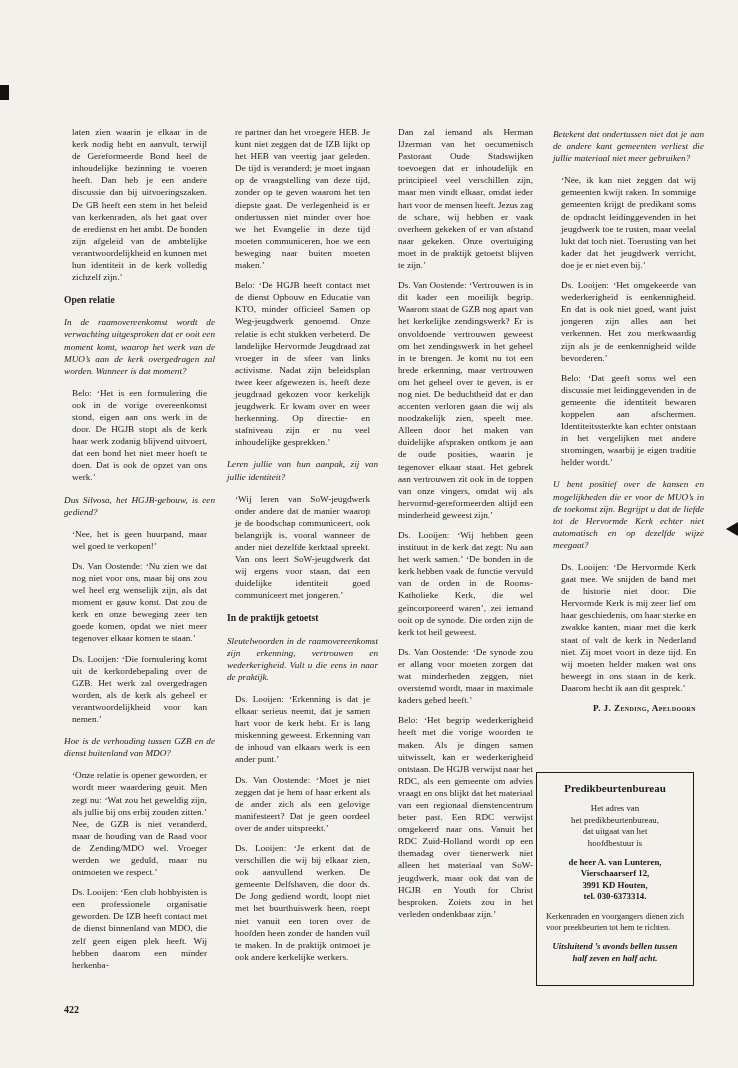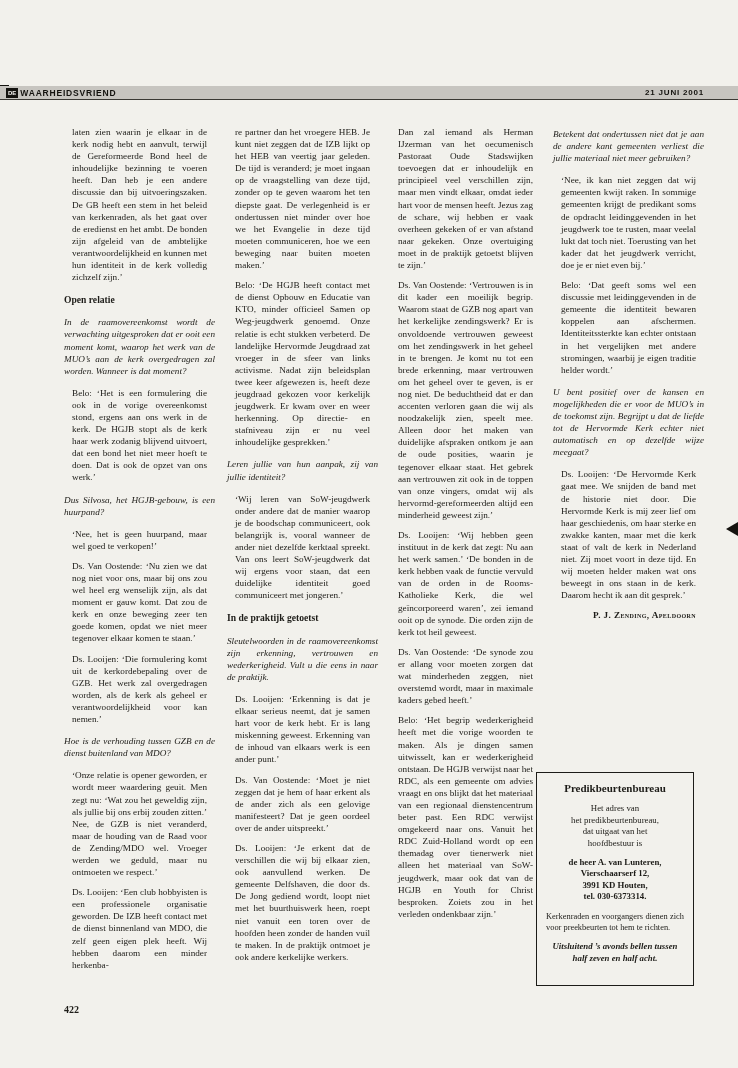--- a/index.html
+++ b/index.html
@@ -137,35 +137,28 @@
   }
 </style>
 </head>
 <body>
 
 <div class="page">
 
   <div class="edge-mark-left"></div>
   <div class="edge-arrow-right"></div>
 
-  <div class="band">
-    <div class="band-left">
-      <span class="logo-box">DE</span>
-      <span class="pub-name">Waarheidsvriend</span>
-    </div>
-    <span class="issue-date">21 juni 2001</span>
-  </div>
 
   <div class="content">
       <div class="col">
         <p class="blk body">laten zien waarin je elkaar in de kerk nodig hebt en aanvult, terwijl de Gereformeerde Bond heel de inhoudelijke bezinning te voeren heeft. Dan heb je een andere discussie dan bij uitvoeringszaken. De GB heeft een stem in het beleid van kerkenraden, als het gaat over de eredienst en het ambt. De bonden zijn afgeleid van de ambtelijke verantwoordelijkheid en kunnen met hun identiteit in de kerk volledig zichzelf zijn.’</p>
         <p class="blk heading">Open relatie</p>
         <p class="blk question">In de raamovereenkomst wordt de verwachting uitgesproken dat er ooit een moment komt, waarop het werk van de MUO’s aan de kerk overgedragen zal worden. Wanneer is dat moment?</p>
-        <p class="blk body">Belo: ‘Het is een formulering die ook in de vorige overeenkomst stond, ergens aan ons werk in de kerk. De HGJB stopt als de kerk haar werk zodanig blijvend uitvoert, dat een bond het niet meer hoeft te doen. Dat is ook de opzet van ons werk.’</p>
-        <p class="blk question">Dus Silvosa, het HGJB-gebouw, is een huurpand?</p>
+        <p class="blk body">Belo: ‘Het is een formulering die ook in de vorige overeenkomst stond, eigen aan ons werk in de door. De HGJB stopt als de kerk haar werk zodanig blijvend uitvoert, dat een bond het niet meer hoeft te doen. Dat is ook de opzet van ons werk.’</p>
+        <p class="blk question">Dus Silvosa, het HGJB-gebouw, is een gediend?</p>
         <p class="blk body">‘Nee, het is geen huurpand, maar wel goed te verkopen!’</p>
         <p class="blk body">Ds. Van Oostende: ‘Nu zien we dat nog niet voor ons, maar bij ons zou wel heel erg wenselijk zijn, als dat moment er gauw komt. Dat zou de kerk en onze beweging zeer ten goede komen, opdat we niet meer tegenover elkaar komen te staan.’</p>
         <p class="blk body">Ds. Looijen: ‘Die formulering komt uit de kerkordebepaling over de GZB. Het werk zal overgedragen worden, als de kerk als geheel er verantwoordelijkheid voor kan nemen.’</p>
         <p class="blk question">Hoe is de verhouding tussen GZB en de dienst buitenland van MDO?</p>
         <p class="blk body">‘Onze relatie is opener geworden, er wordt meer waardering geuit. Men zegt nu: ‘Wat zou het geweldig zijn, als jullie bij ons erbij zouden zitten.’ Nee, de GZB is niet veranderd, maar de houding van de Raad voor de Zending/MDO wel. Vroeger werden we geduld, maar nu ontmoeten we respect.’</p>
         <p class="blk body">Ds. Looijen: ‘Een club hobbyisten is een professionele organisatie geworden. De IZB heeft contact met de dienst binnenland van MDO, die zelf geen eigen plek heeft. Wij hebben daarom een minder herkenba-</p>
       </div>
       <div class="col">
         <p class="blk body">re partner dan het vroegere HEB. Je kunt niet zeggen dat de IZB lijkt op het HEB van veertig jaar geleden. De tijd is veranderd; je moet ingaan op de vraagstelling van deze tijd, zonder op te geven waarom het ten diepste gaat. De verlegenheid is er ondertussen niet minder over hoe we het Evangelie in deze tijd moeten communiceren, hoe we een beweging naar buiten moeten maken.’</p>
         <p class="blk body">Belo: ‘De HGJB heeft contact met de dienst Opbouw en Educatie van KTO, minder officieel Samen op Weg-jeugdwerk genoemd. Onze relatie is echt stukken verbeterd. De landelijke Hervormde Jeugdraad zat vroeger in de sfeer van links activisme. Nadat zijn beleidsplan twee keer afgewezen is, heeft deze jeugdraad gekozen voor kerkelijk jeugdwerk. Er kwam over en weer herkenning. Op directie- en stafniveau zijn er nu veel inhoudelijke gesprekken.’</p>
@@ -180,20 +173,21 @@
       <div class="col">
         <p class="blk body">Dan zal iemand als Herman IJzerman van het oecumenisch Pastoraat Oude Stadswijken toevoegen dat er inhoudelijk en principieel veel verschillen zijn, maar men vindt elkaar, omdat ieder hart voor de mensen heeft. Jezus zag de schare, wij hebben er vaak overheen gekeken of er van afstand naar gekeken. Onze overtuiging moet in de praktijk getoetst blijven te zijn.’</p>
         <p class="blk body">Ds. Van Oostende: ‘Vertrouwen is in dit kader een moeilijk begrip. Waarom staat de GZB nog apart van het kerkelijke zendingswerk? Er is onvoldoende vertrouwen geweest om het zendingswerk in het geheel in te brengen. Je komt nu tot een brede erkenning, maar vertrouwen om het geheel over te geven, is er nog niet. De beduchtheid dat er dan accenten verloren gaan die wij als noodzakelijk zien, speelt mee. Alleen door het maken van duidelijke afspraken ontkom je aan de oude posities, waarin je tegenover elkaar staat. Het gebrek aan vertrouwen zit ook in de toppen van onze vingers, omdat wij als hervormd-gereformeerden altijd een minderheid geweest zijn.’</p>
         <p class="blk body">Ds. Looijen: ‘Wij hebben geen instituut in de kerk dat zegt: Nu aan het werk samen.’ ‘De bonden in de kerk hebben vaak de functie vervuld van de orden in de Rooms-Katholieke Kerk, die wel geïncorporeerd waren’, zei iemand ooit op de synode. Die orden zijn de kerk tot heil geweest.</p>
         <p class="blk body">Ds. Van Oostende: ‘De synode zou er allang voor moeten zorgen dat wat minderheden zeggen, niet overstemd wordt, maar in maximale kaders gebed heeft.’</p>
         <p class="blk body">Belo: ‘Het begrip wederkerigheid heeft met die vorige woorden te maken. Als je dingen samen uitwisselt, kan er wederkerigheid ontstaan. De HGJB verwijst naar het RDC, als een gemeente om advies vraagt en ons blijkt dat het materiaal van een regionaal dienstencentrum beter past. Een RDC verwijst omgekeerd naar ons. Vanuit het RDC Zuid-Holland wordt op een themadag over tienerwerk niet alleen het materiaal van SoW-jeugdwerk, maar ook dat van de HGJB en Youth for Christ besproken. Zoiets zou in het verleden ondenkbaar zijn.’</p>
       </div>
       <div class="col">
         <p class="blk question">Betekent dat ondertussen niet dat je aan de andere kant gemeenten verliest die jullie materiaal niet meer gebruiken?</p>
         <p class="blk body">‘Nee, ik kan niet zeggen dat wij gemeenten kwijt raken. In sommige gemeenten krijgt de predikant soms de opdracht leidinggevenden in het jeugdwerk toe te rusten, maar veelal lukt dat toch niet. Toerusting van het kader dat het jeugdwerk verricht, doe je er niet even bij.’</p>
+        <p class="blk body">Ds. Looijen: ‘Het omgekeerde van wederkerigheid is eenkennigheid. En dat is ook niet goed, want juist jongeren zijn alles aan het verkennen. Het zou merkwaardig zijn als je de eenkennigheid wilde bevorderen.’</p>
         <p class="blk body">Belo: ‘Dat geeft soms wel een discussie met leidinggevenden in de gemeente die identiteit bewaren koppelen aan afschermen. Identiteitssterkte kan echter ontstaan in het vergelijken met andere stromingen, waarbij je eigen traditie helder wordt.’</p>
         <p class="blk question">U bent positief over de kansen en mogelijkheden die er voor de MUO’s in de toekomst zijn. Begrijpt u dat de liefde tot de Hervormde Kerk echter niet automatisch en op dezelfde wijze meegaat?</p>
         <p class="blk body">Ds. Looijen: ‘De Hervormde Kerk gaat mee. We snijden de band met de historie niet door. Die Hervormde Kerk is mij zeer lief om haar geschiedenis, om haar sterke en zwakke kanten, maar met die kerk staat of valt de kerk in Nederland niet. Zij moet voort in deze tijd. En wij moeten helder maken wat ons beweegt in ons staan in de kerk. Daarom hecht ik aan dit gesprek.’</p>
         <p class="blk byline">P. J. Zending, Apeldoorn</p>
       </div>
     </div>
 
   <div class="pbox">
     <div class="pbox-title">Predikbeurtenbureau</div>
     <p>Het adres van

